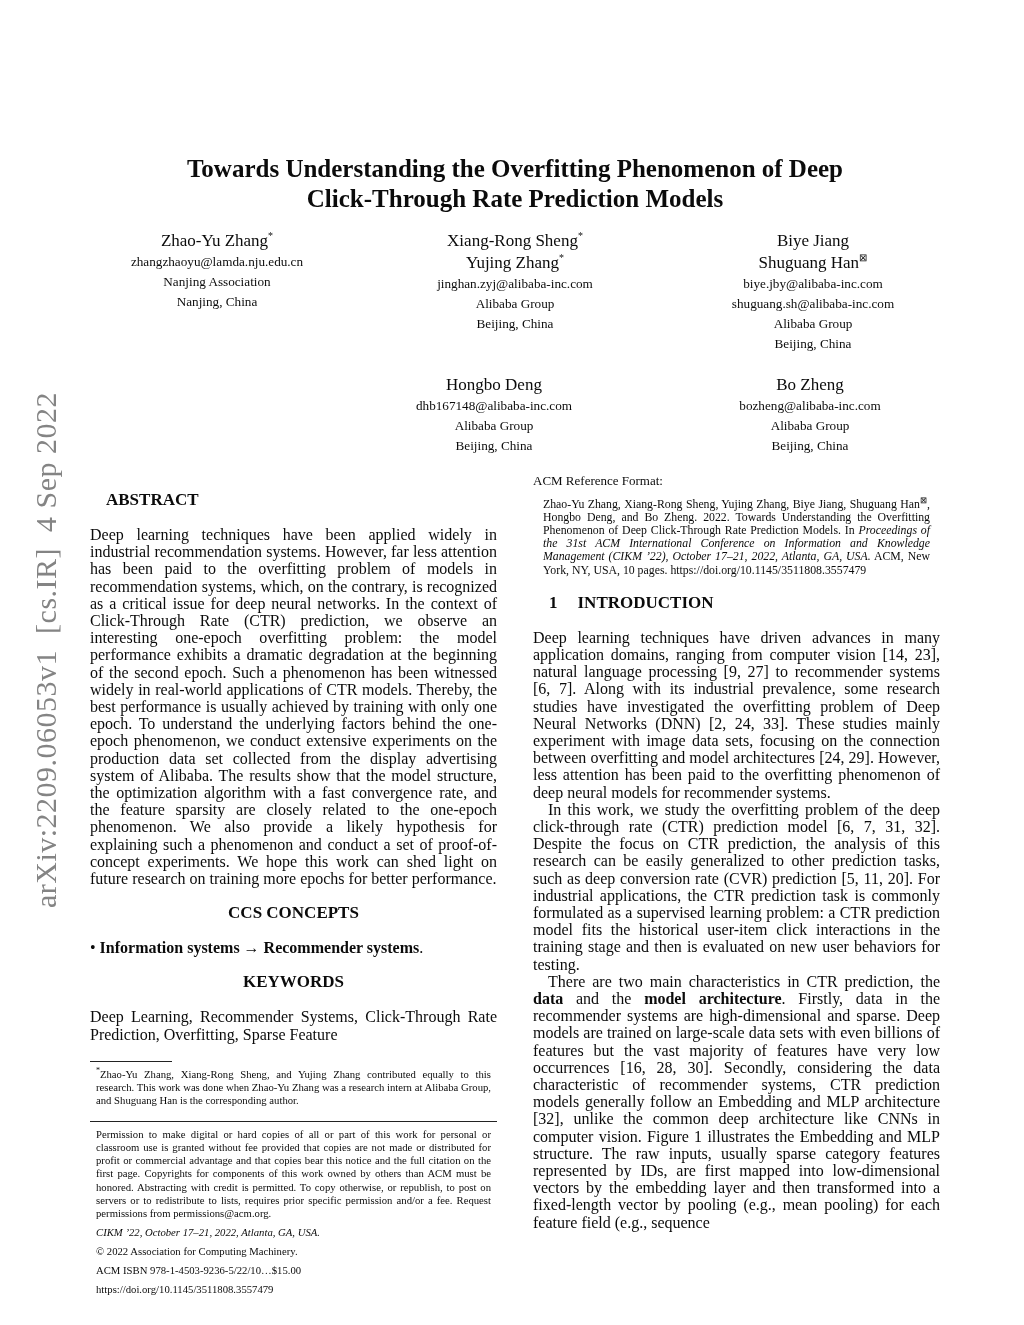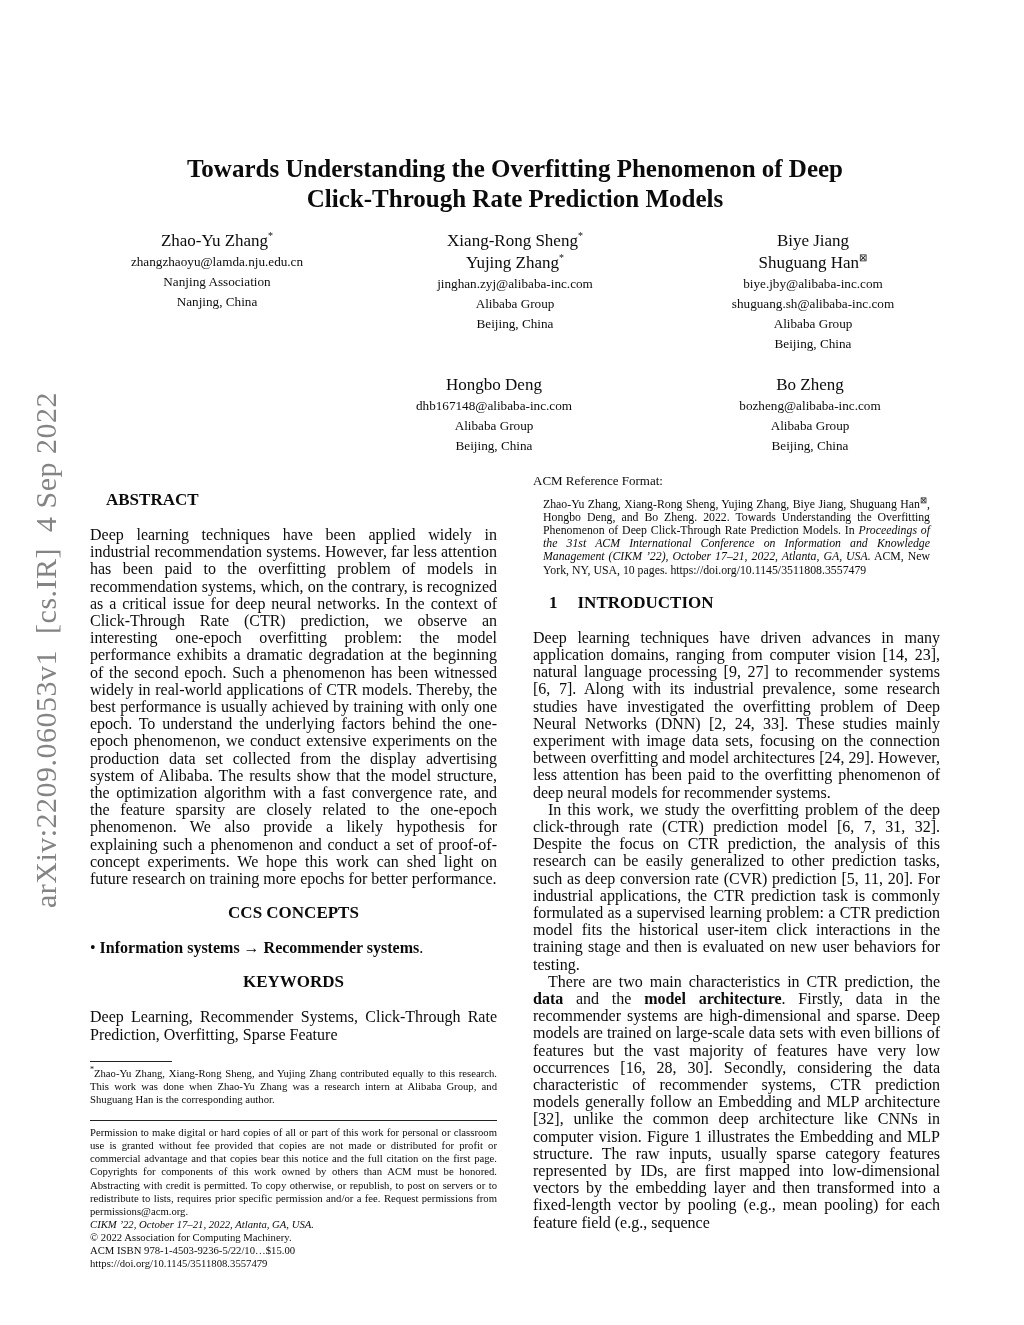--- a/index.html
+++ b/index.html
@@ -76,21 +76,21 @@
   }
   .permission-rule {
     width: 100%;
     border-top: 1px solid #222;
     margin: 14px 0 5px 0;
   }
   p.small {
     font-size: 10.7px;
     line-height: 13.1px;
     text-align: justify;
-    margin: 0;
+    margin: 6px;
     font-family: Liberation Serif, serif;
   }
   p.small sup { font-size: 8px; line-height: 0; }
   .italic { font-style: italic; }
 
   .acmref-label {
     font-size: 13px;
     line-height: 13.5px;
     font-weight: normal;
   }

